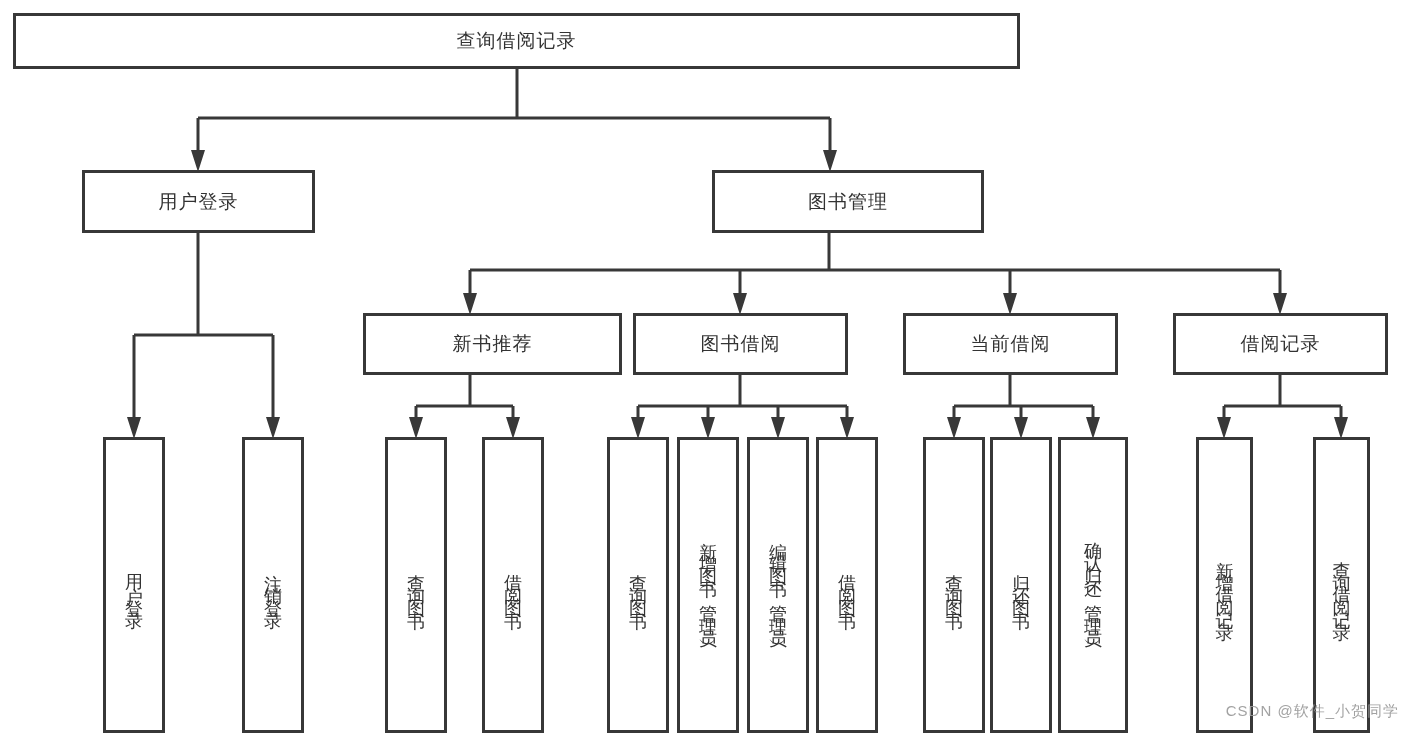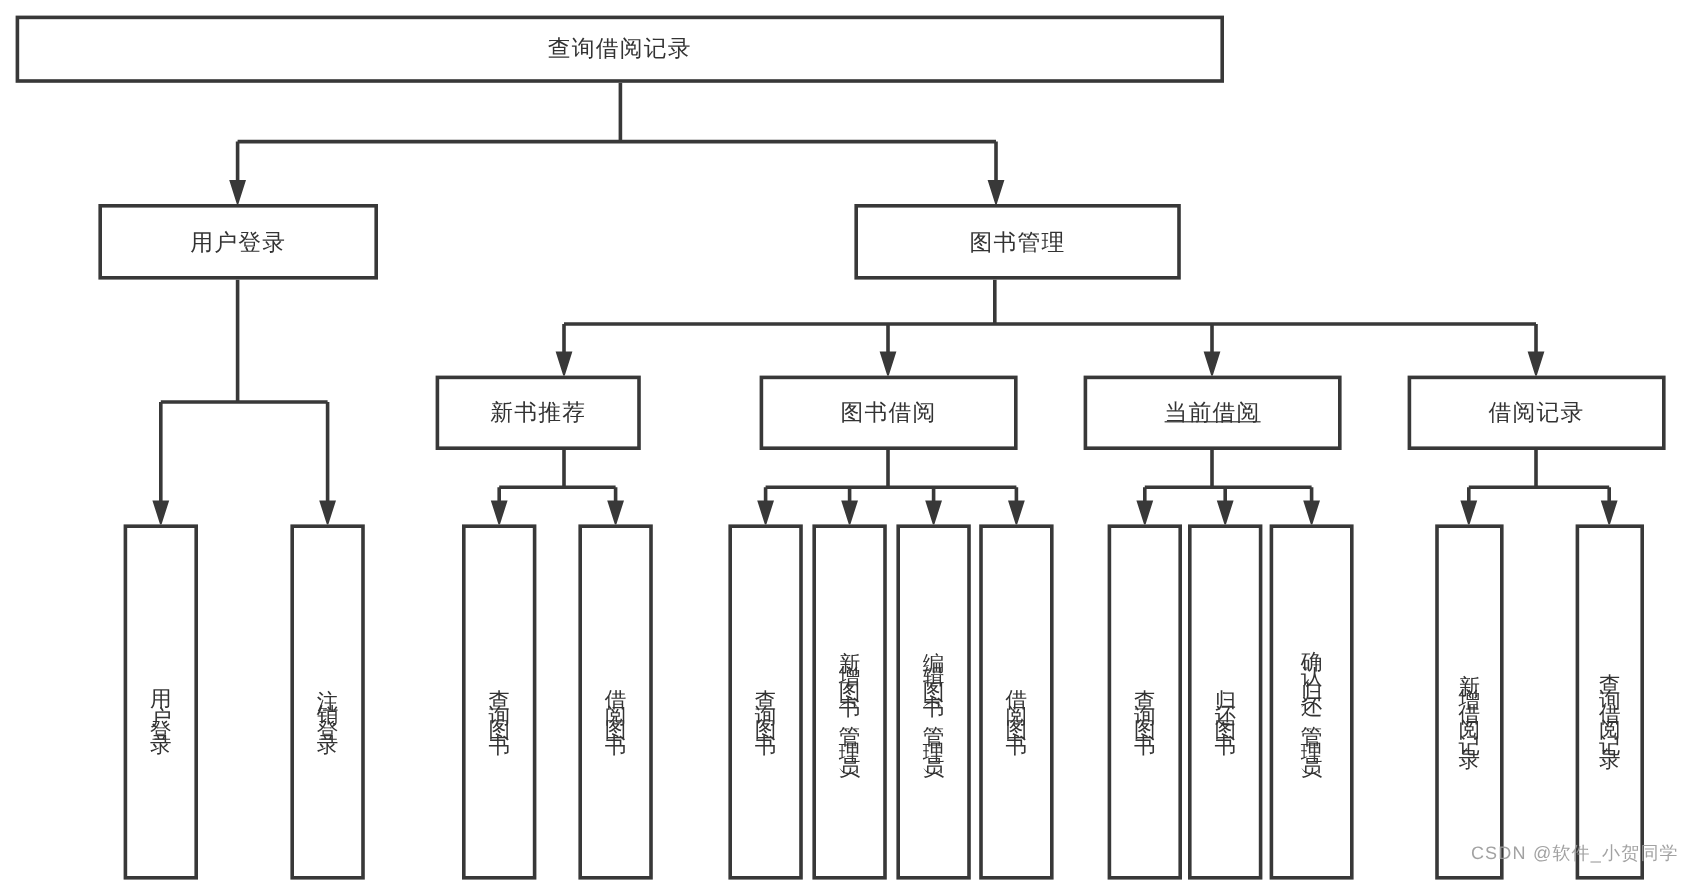--- a/index.html
+++ b/index.html
@@ -43,27 +43,27 @@
     <span class="hlabel">查询借阅记录</span>
   </div>
 
   <div class="node" style="left:82px;top:170px;width:233px;height:63px;">
     <span class="hlabel">用户登录</span>
   </div>
   <div class="node" style="left:712px;top:170px;width:272px;height:63px;">
     <span class="hlabel">图书管理</span>
   </div>
 
-  <div class="node" style="left:363px;top:313px;width:171px;height:62px;">
+  <div class="node" style="left:363px;top:313px;width:259px;height:62px;">
     <span class="hlabel">新书推荐</span>
   </div>
   <div class="node" style="left:633px;top:313px;width:215px;height:62px;">
     <span class="hlabel">图书借阅</span>
   </div>
-  <div class="node" style="left:903px;top:313px;width:215px;height:62px;text-decoration:underline;">
+  <div class="node" style="left:903px;top:313px;width:215px;height:62px;">
     <span class="hlabel">当前借阅</span>
   </div>
   <div class="node" style="left:1173px;top:313px;width:215px;height:62px;">
     <span class="hlabel">借阅记录</span>
   </div>
 
   <div class="node" style="left:103px;top:437px;width:62px;height:296px;">
     <span class="vlabel">用户登录</span>
   </div>
   <div class="node" style="left:242px;top:437px;width:62px;height:296px;">

